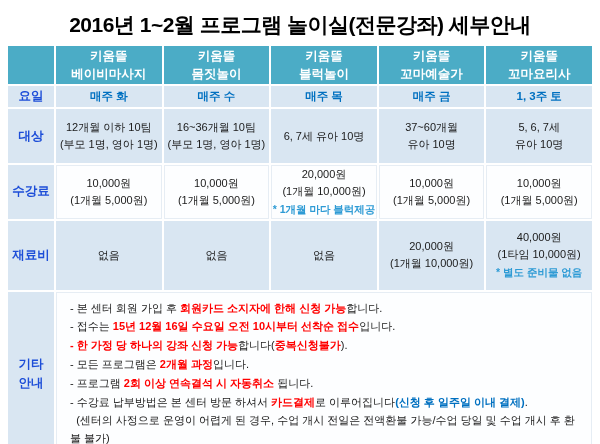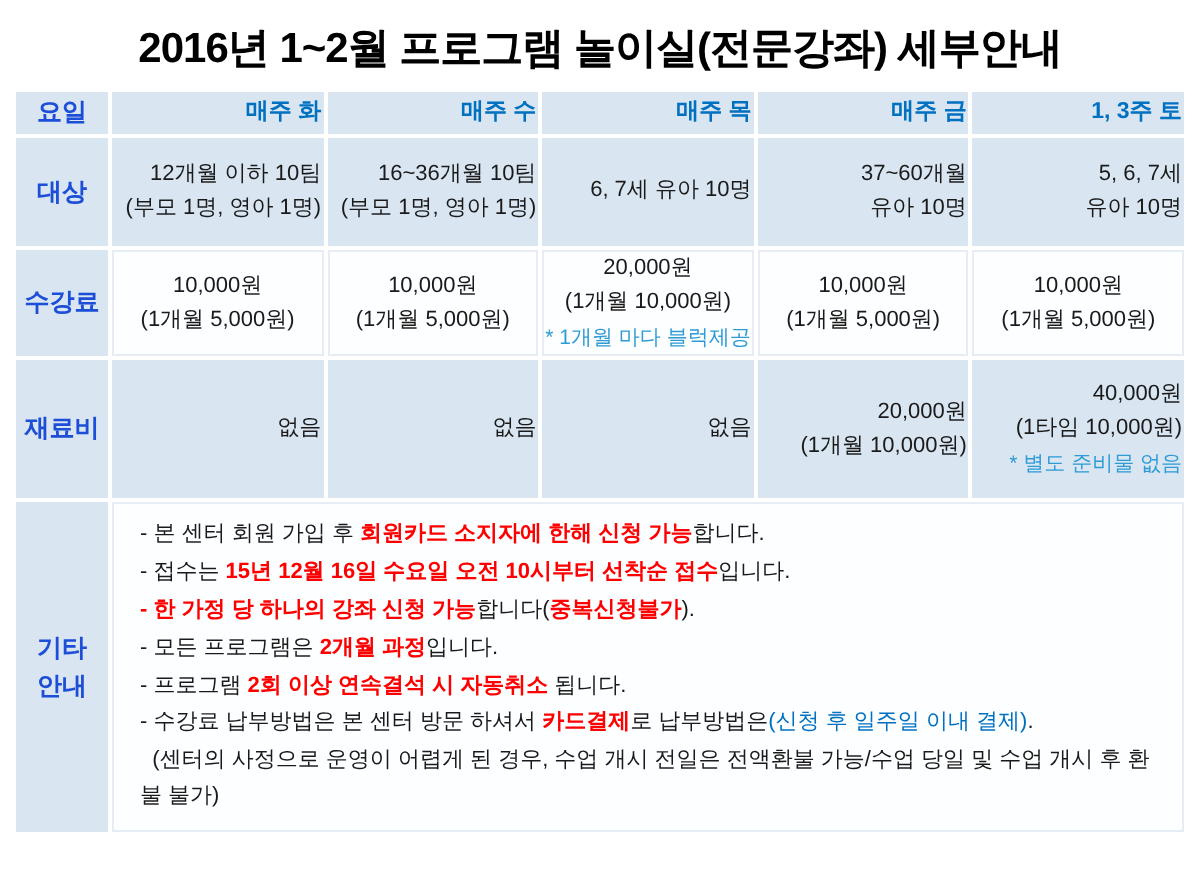--- a/index.html
+++ b/index.html
@@ -27,56 +27,69 @@
     background:var(--teal);border:1px solid var(--teal);
     color:#fff;font-weight:bold;font-size:12.5px;line-height:1.45;
     white-space:pre-line;height:37px;
   }
   
   td.lab{
     background:var(--lightblue);border:1px solid var(--lightblue);
     font-weight:bold;font-size:12.5px;color:#1d4ed8;white-space:pre-line;line-height:1.5;
   }
   
-  tr.stripe td.data{background:var(--lightblue);border:1px solid var(--lightblue);text-align:right;}
+  tr.stripe td.data{background:var(--lightblue);border:1px solid var(--lightblue);}
   tr.plainrow td.data{background:var(--whiterow);border:1px solid var(--grid);}
   td.data{font-size:11px;line-height:1.55;white-space:pre-line;}
   tr.dayrow td.data{color:var(--dayblue);font-weight:bold;font-size:11.5px;}
   tr.timerow td.data{font-size:11.5px;}
   .cellmain{display:block;white-space:pre-line;}
-  .cellnote{display:block;margin-top:1px;color:var(--noteblue);font-weight:normal;font-size:10.5px;}
+  .cellnote{display:block;margin-top:1px;color:var(--noteblue);font-weight:bold;font-size:10.5px;}
   .cellnote:empty{display:none;}
   
   td.etc{
     background:var(--whiterow);border:1px solid var(--grid);
     text-align:left;vertical-align:middle;padding:6px 8px 6px 13px;
   }
   .note-line{
     font-size:11px;line-height:1.62;white-space:pre-wrap;margin:1px 0;
   }
   .seg-plain{color:var(--text);text-align:right;}
   .seg-red{color:var(--red);font-weight:bold;margin-top:20px;}
-  .seg-blue{color:var(--dayblue);font-weight:normal;}
+  .seg-blue{color:var(--dayblue);font-weight:bold;}
 </style>
 </head>
 <body>
 
 <div class="title">2016년 1~2월 프로그램 놀이실(전문강좌) 세부안내</div>
 
 <table>
   <colgroup>
     <col style="width:46px">
     <col>
       <col>
       <col>
       <col>
       <col>
   </colgroup>
 
   <tbody>
+      <tr>
+    <th class="corner"></th>
+    <th class="prog">키움뜰
+베이비마사지</th>
+    <th class="prog">키움뜰
+몸짓놀이</th>
+    <th class="prog">키움뜰
+블럭놀이</th>
+    <th class="prog">키움뜰
+꼬마예술가</th>
+    <th class="prog">키움뜰
+꼬마요리사</th>
+  </tr>
 
   <tr class="stripe dayrow">
     <td class="lab" style="height:15px">요일</td>
     <td class="data">매주 화</td>
     <td class="data">매주 수</td>
     <td class="data">매주 목</td>
     <td class="data">매주 금</td>
     <td class="data">1, 3주 토</td>
   </tr>
 
@@ -121,18 +134,18 @@
 
   <tr class="plainrow">
     <td class="lab" style="height:129px">기타
 안내</td>
     <td class="etc" colspan="5">
           <div class="note-line"><span class="seg-plain">- 본 센터 회원 가입 후 </span><span class="seg-red">회원카드 소지자에 한해 신청 가능</span><span class="seg-plain">합니다.</span></div>
           <div class="note-line"><span class="seg-plain">- 접수는 </span><span class="seg-red">15년 12월 16일 수요일 오전 10시부터 선착순 접수</span><span class="seg-plain">입니다.</span></div>
           <div class="note-line"><span class="seg-red">- 한 가정 당 하나의 강좌 신청 가능</span><span class="seg-plain">합니다(</span><span class="seg-red">중복신청불가</span><span class="seg-plain">).</span></div>
           <div class="note-line"><span class="seg-plain">- 모든 프로그램은 </span><span class="seg-red">2개월 과정</span><span class="seg-plain">입니다.</span></div>
           <div class="note-line"><span class="seg-plain">- 프로그램 </span><span class="seg-red">2회 이상 연속결석 시 자동취소</span><span class="seg-plain"> 됩니다.</span></div>
-          <div class="note-line"><span class="seg-plain">- 수강료 납부방법은 본 센터 방문 하셔서 </span><span class="seg-red">카드결제</span><span class="seg-plain">로 납부방법은</span><span class="seg-blue">(신청 후 일주일 이내 결제)</span><span class="seg-plain">.</span></div>
+          <div class="note-line"><span class="seg-plain">- 수강료 납부방법은 본 센터 방문 하셔서 </span><span class="seg-red">카드결제</span><span class="seg-plain">로 이루어집니다</span><span class="seg-blue">(신청 후 일주일 이내 결제)</span><span class="seg-plain">.</span></div>
           <div class="note-line"><span class="seg-plain">  (센터의 사정으로 운영이 어렵게 된 경우, 수업 개시 전일은 전액환불 가능/수업 당일 및 수업 개시 후 환불 불가)</span></div>
         </td>
   </tr>
 </tbody>
   </table>
 
 </body></html>

